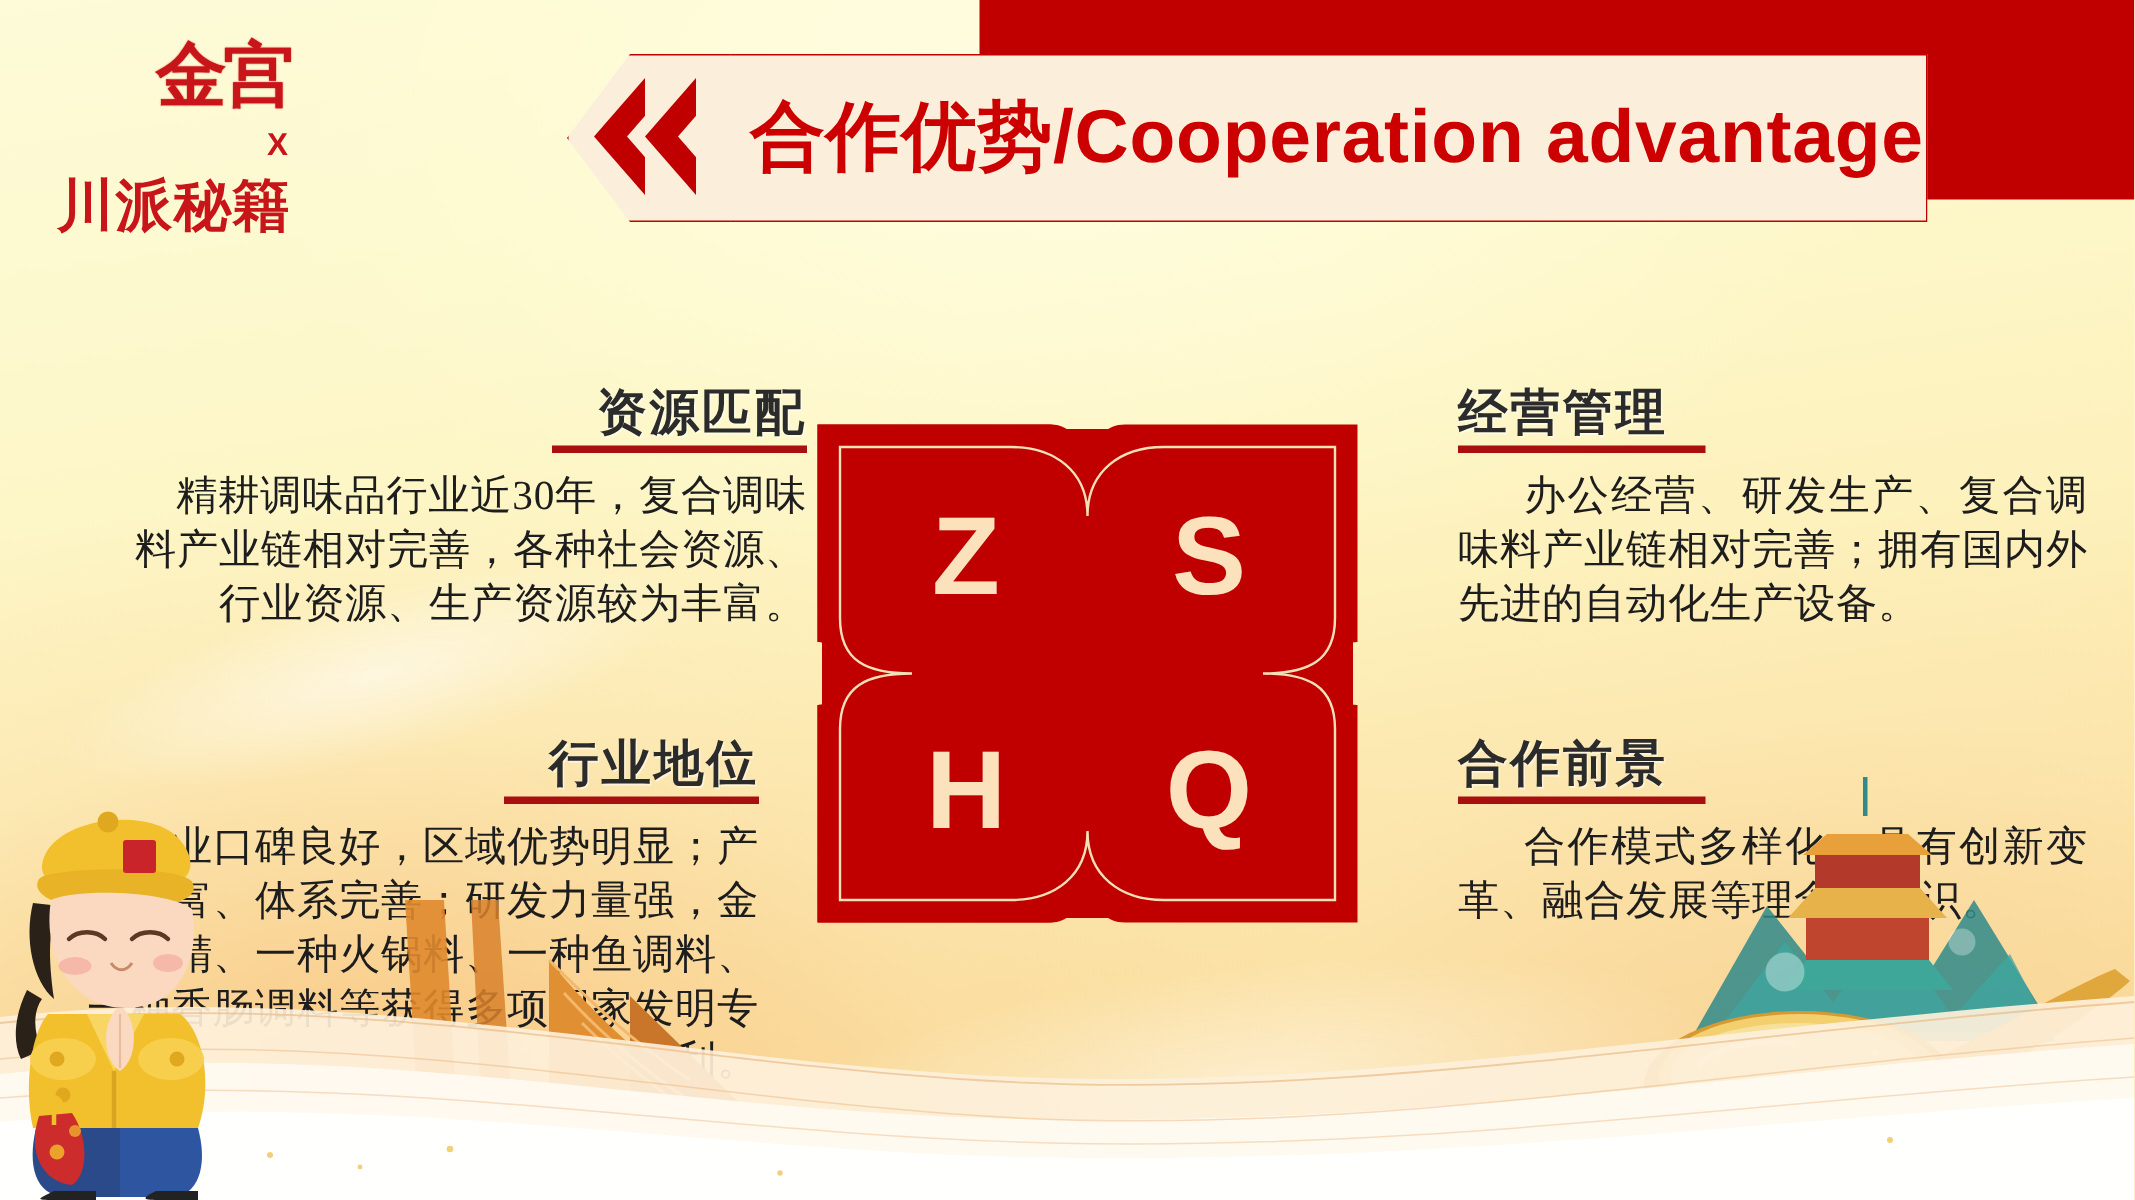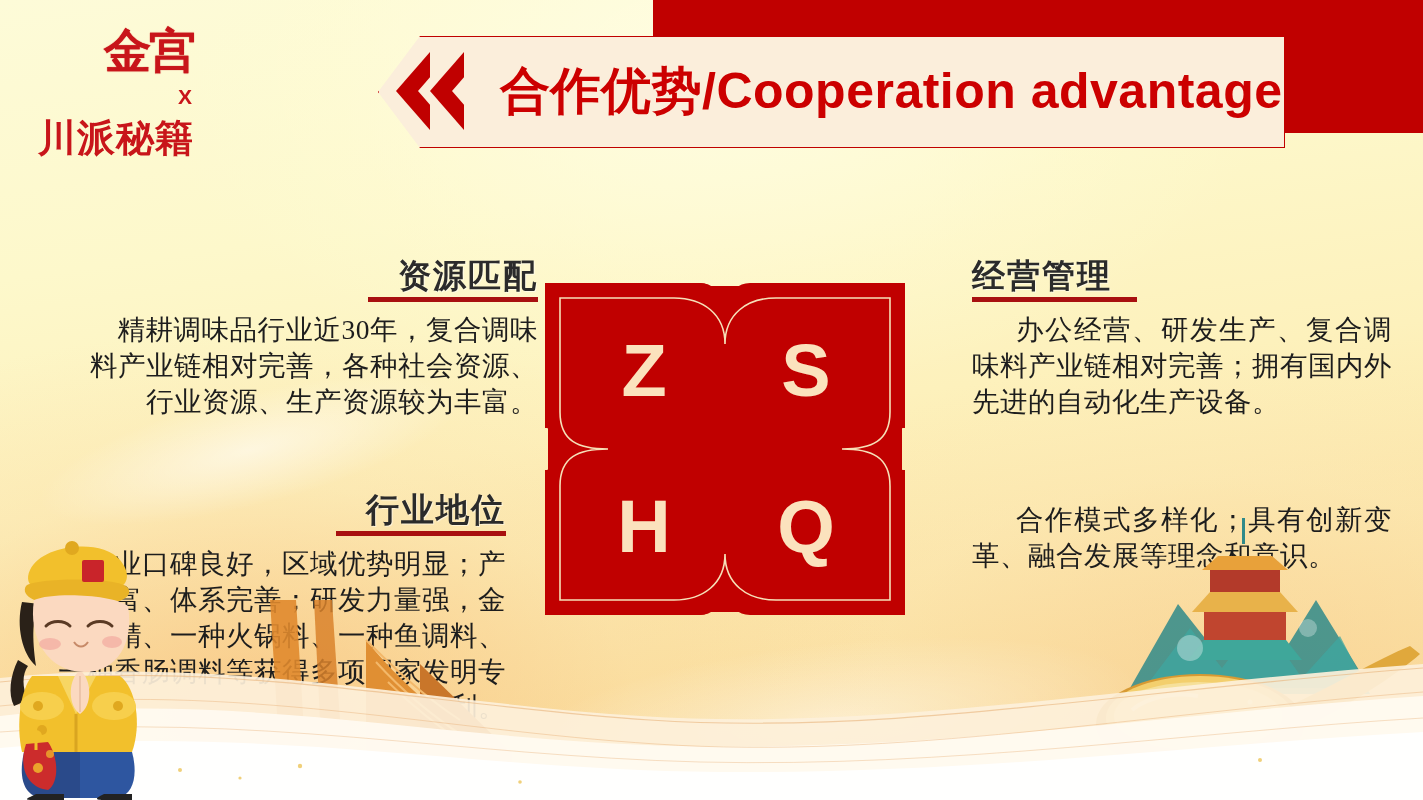--- a/index.html
+++ b/index.html
@@ -149,20 +149,24 @@
 
   <div class="block" id="b-manage">
     <div>
       <span class="blk-head">经营管理</span>
       <div class="blk-rule" style="width:165px;"></div>
     </div>
     <div class="blk-body">办公经营、研发生产、复合调味料产业链相对完善；拥有国内外先进的自动化生产设备。</div>
   </div>
 
   <div class="block" id="b-future">
+    <div>
+      <span class="blk-head">合作前景</span>
+      <div class="blk-rule" style="width:165px;"></div>
+    </div>
     <div class="blk-body">合作模式多样化；具有创新变革、融合发展等理念和意识。</div>
   </div>
 
   <div class="emblem">
     <svg viewBox="0 0 370 342" xmlns="http://www.w3.org/2000/svg">
       <path d="M 0 0 L 370 0 L 370 342 L 0 342 Z
                M 0 0" fill="none"></path>
       <path fill="#c00000" d="
         M 5 5
         L 160 5

